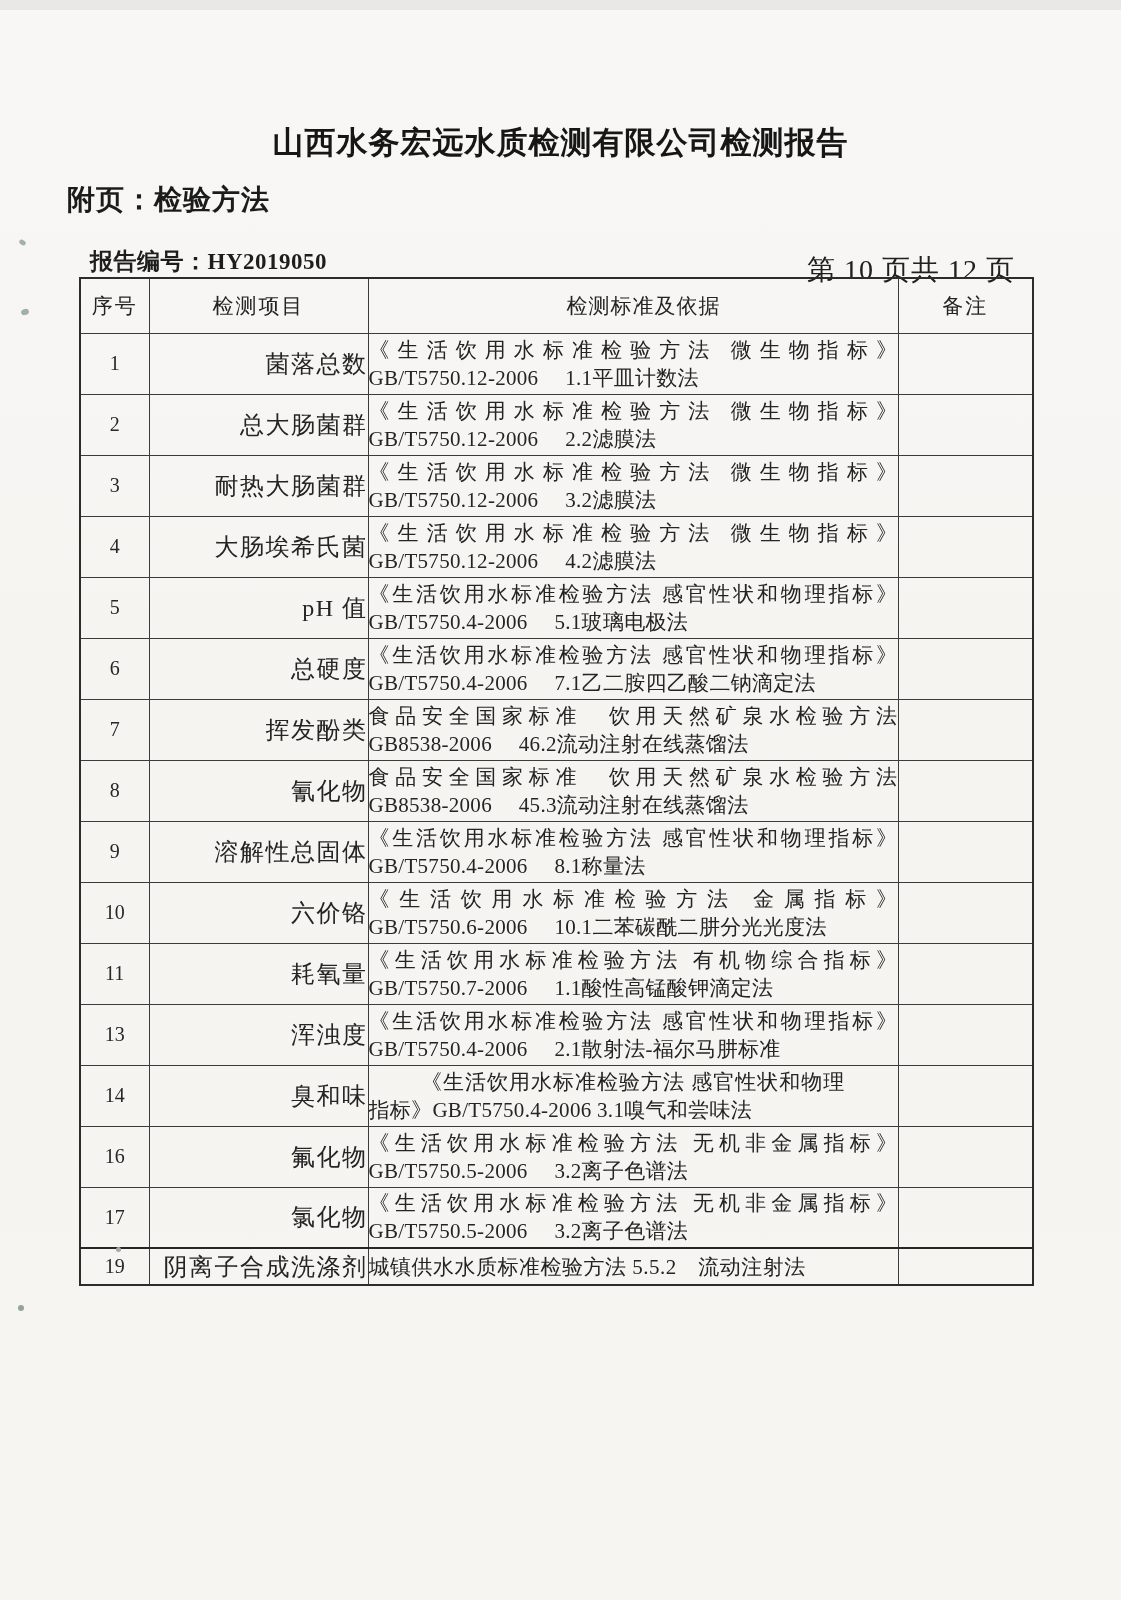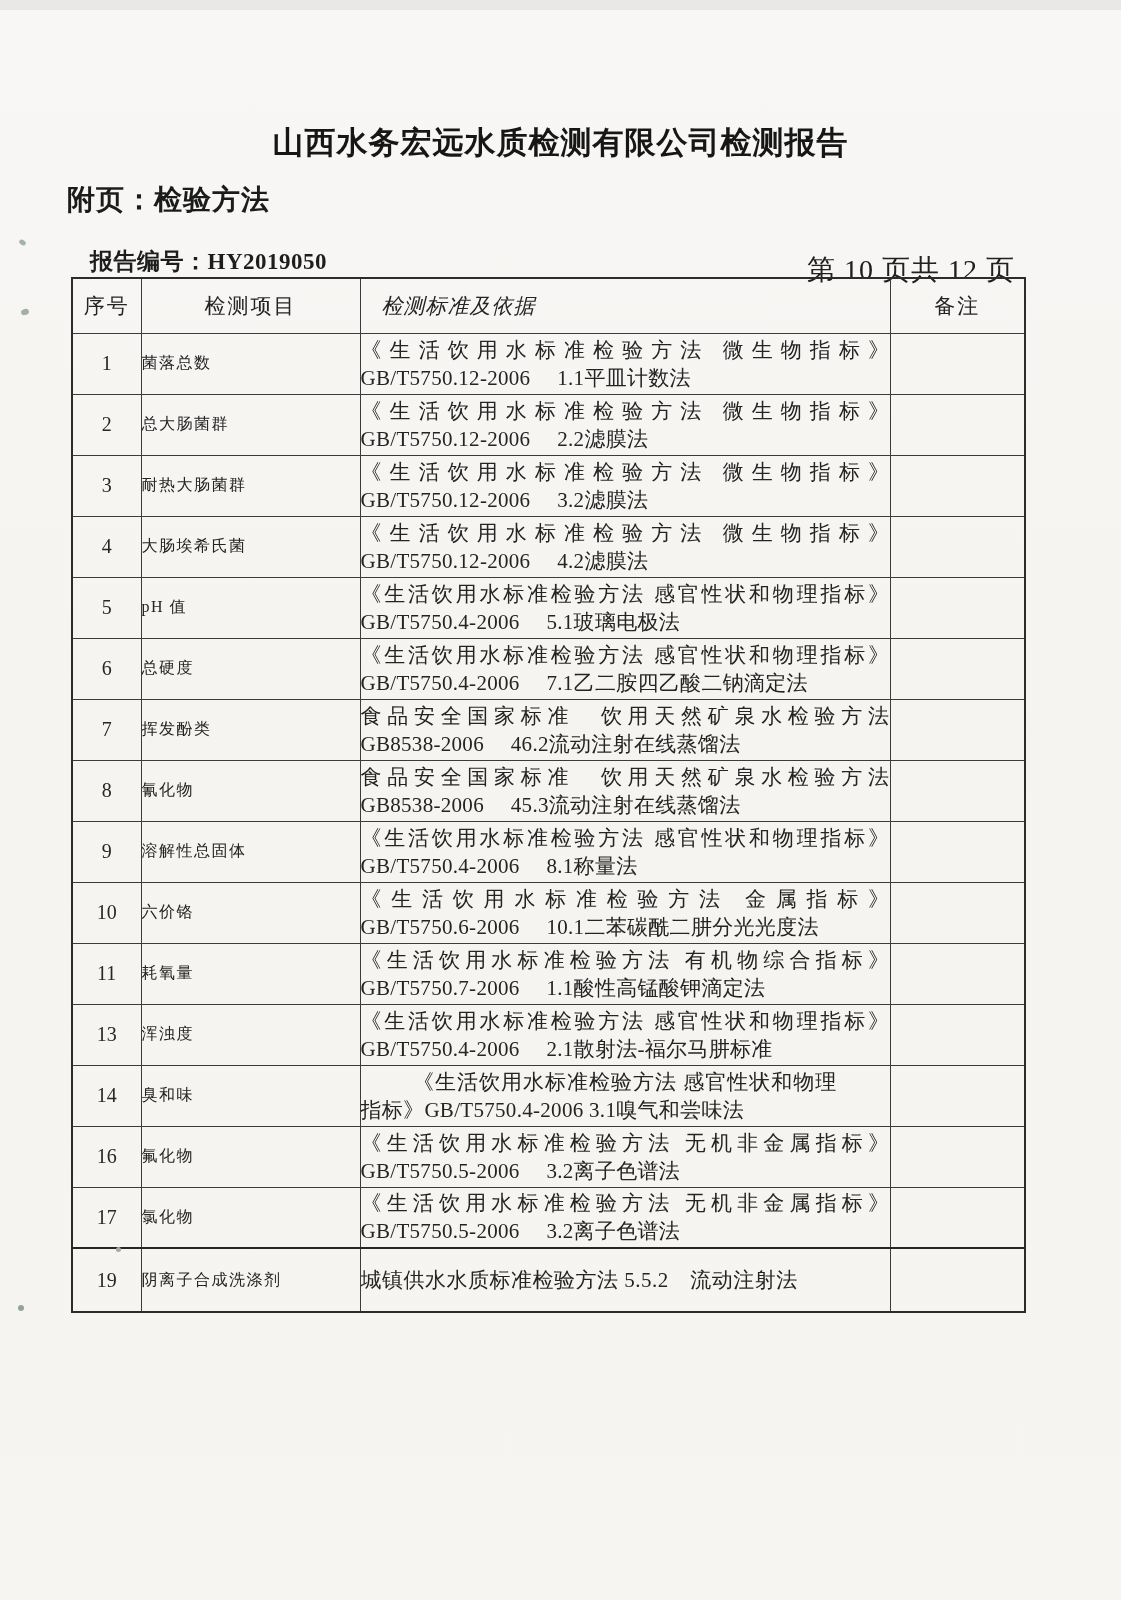--- a/index.html
+++ b/index.html
@@ -20,38 +20,38 @@
   }
   .report-no {
     position:absolute; top:236px; left:90px;
     font-size:23px; font-weight:700; color:#1d1d1d; letter-spacing:0.5px;
   }
   .page-indicator {
     position:absolute; top:241px; right:106px;
     font-size:28px; color:#202020; letter-spacing:1px;
   }
   table.methods {
-    position:absolute; top:267px; left:71px; width:953px;
+    position:absolute; top:267px; left:79px; width:953px;
     border-collapse:collapse; table-layout:fixed;
     border:2.2px solid #2c2c2c;
   }
   .methods th, .methods td {
     border:1.6px solid #3b3b3b; padding:0; overflow:hidden;
   }
   .methods thead tr { height:55px; }
   .methods tbody tr { height:61px; }
-  .methods tbody tr:last-child { height:64px;font-family:Liberation Serif, serif; }
+  .methods tbody tr:last-child { height:37px;font-family:Liberation Serif, serif; }
   .methods tbody tr:last-child td { border-top-width:2.6px; border-top-color:#262626; }
   .methods th {
     font-weight:400; font-size:21px; color:#242424; text-align:center;
     letter-spacing:2px; vertical-align:middle;
   }
-  .methods th.std-h { text-align:left; padding-left:21px; letter-spacing:1px;font-style:italic; }
+  .methods th.std-h { text-align:center; padding-left:21px; letter-spacing:1px; }
   .c-no   { text-align:center; font-size:20px; vertical-align:middle; color:#272727; }
-  .c-item { text-align:left; font-size:16px; letter-spacing:1.5px; vertical-align:middle; color:#242424; }
+  .c-item { text-align:right; font-size:24px; letter-spacing:1.5px; vertical-align:middle; color:#242424; }
   .c-std  { vertical-align:middle; font-size:21px; padding:2px 9px 2px 8px; color:#242424; }
   .c-std .l1, .c-std .l2 { line-height:28px; }
   .l1.spread { text-align:justify; text-align-last:justify; text-justify:inter-character; letter-spacing:0.5px; }
   .l1.center { text-align:center; letter-spacing:1px; }
   .l1.left   { text-align:left; letter-spacing:0.5px; }
   .l2 { text-align:left; letter-spacing:0.3px; }
   .c-remark { vertical-align:middle; }
   .speck { position:absolute; border-radius:50%; }
   .s1 { left:19px;  top:230px;  width:7px; height:5px; background:#a4b2ab; transform:rotate(35deg); }
   .s2 { left:21px;  top:299px;  width:8px; height:6px; background:#9fb0a8; transform:rotate(-20deg); }

